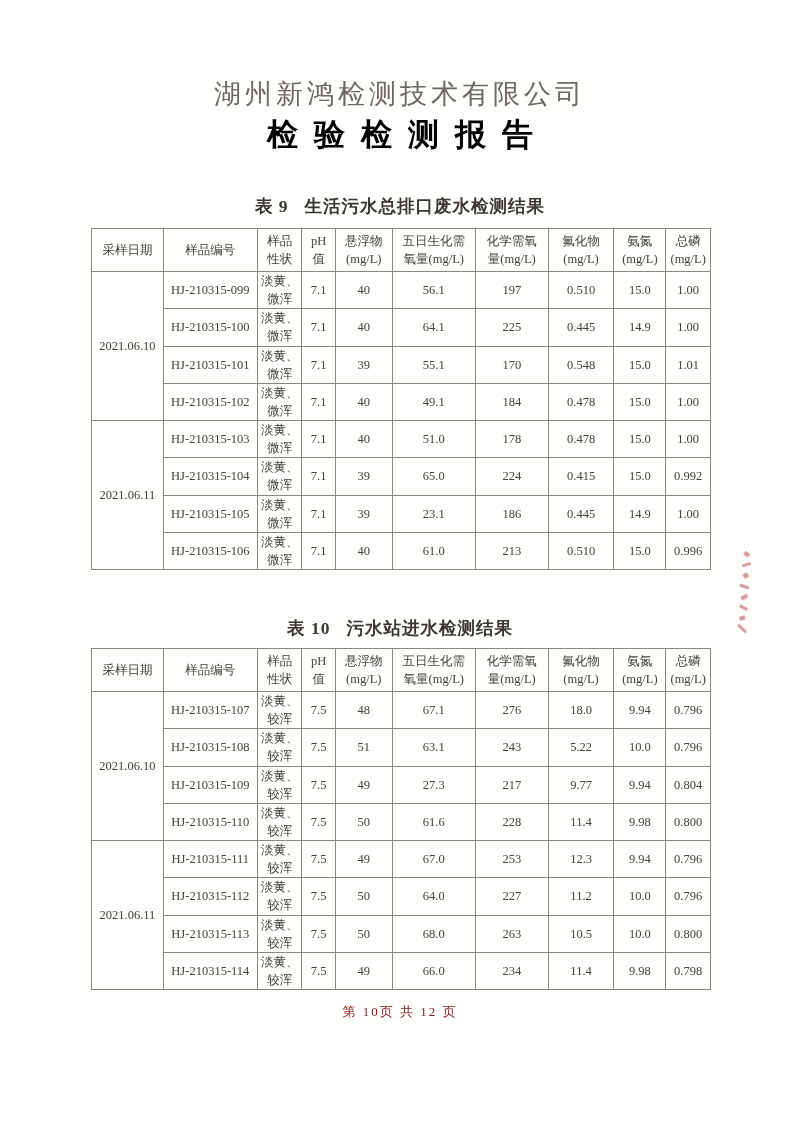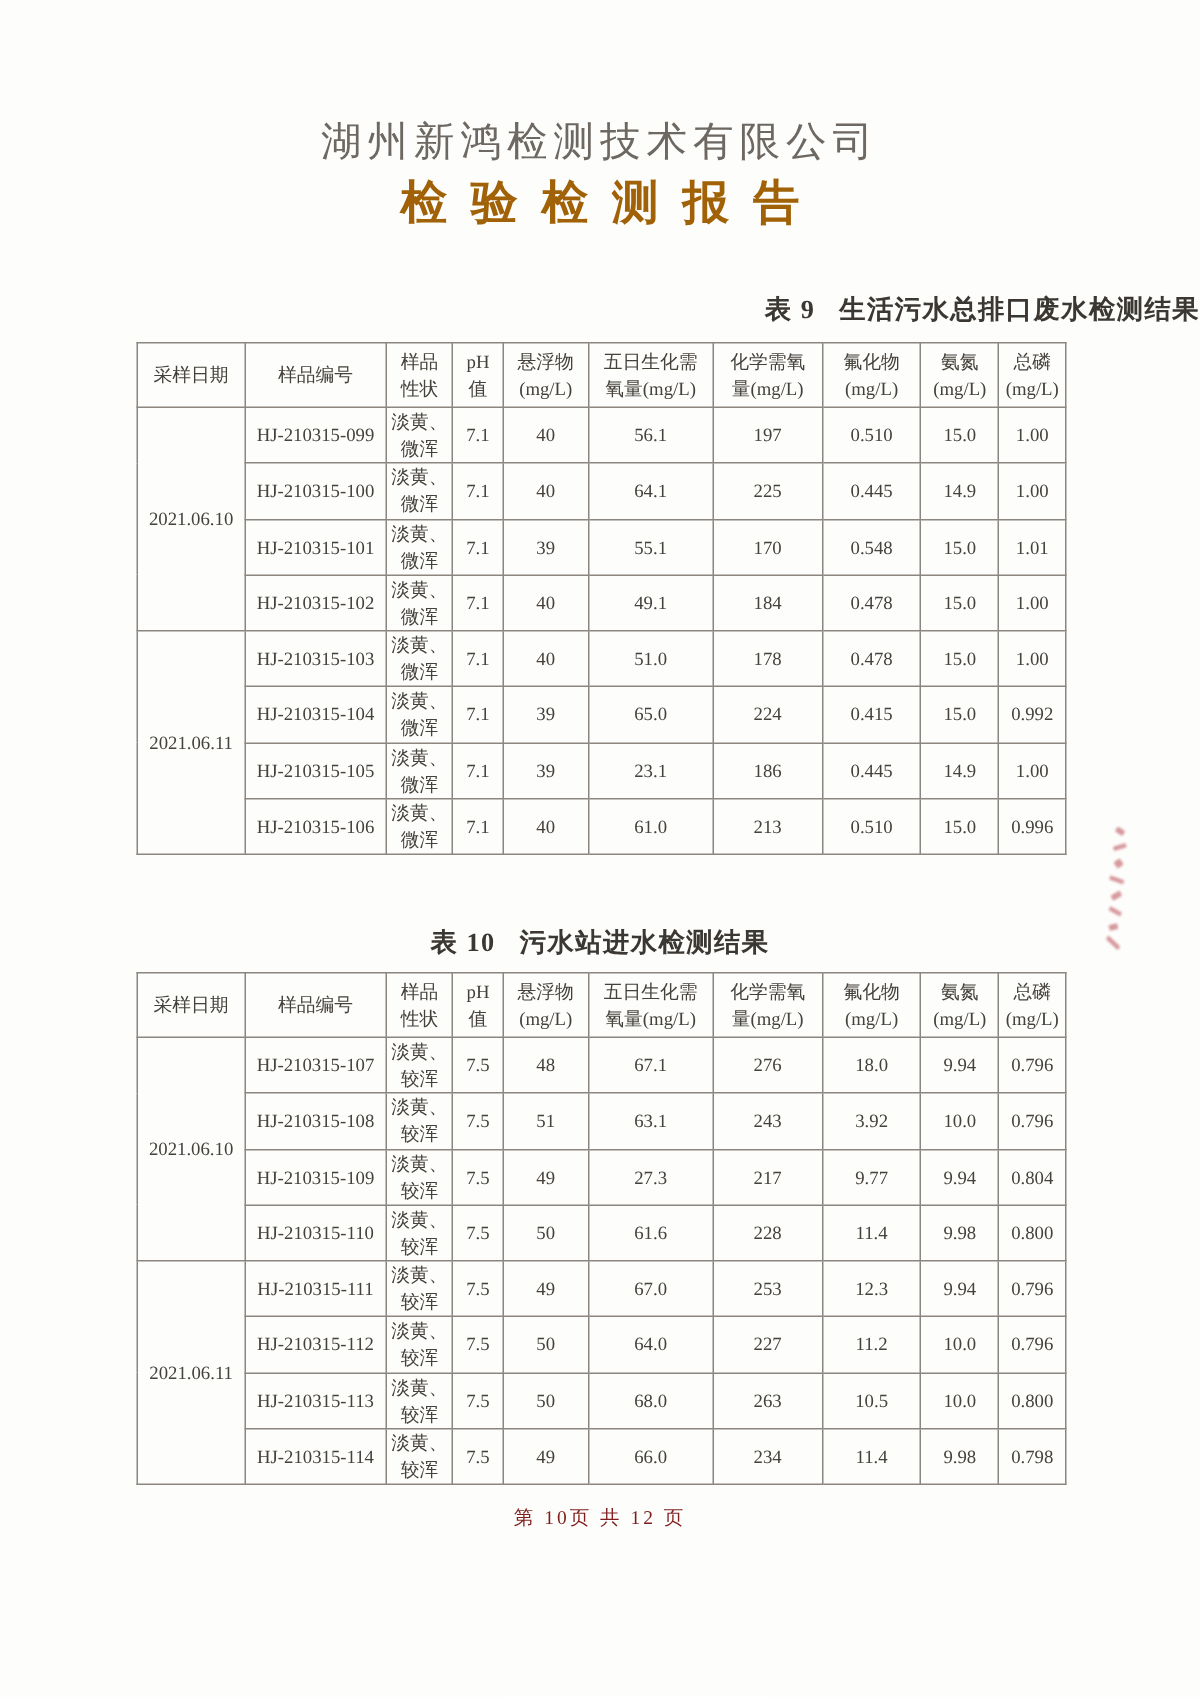--- a/index.html
+++ b/index.html
@@ -16,36 +16,36 @@
     text-align:center;
     font-size:27px;letter-spacing:4px;
     color:#6e6862;
     white-space:nowrap;
   }
   .report-title{
     position:absolute;top:114px;left:0;width:100%;
     text-align:center;
     font-size:31px;font-weight:bold;
     letter-spacing:16px;text-indent:16px;
-    color:#a16207;
+    color:#000000;
     white-space:nowrap;
   }
   .report-no{
     position:absolute;top:168px;left:0;right:128px;
     text-align:right;
     font-size:13.5px;color:#5f5a54;letter-spacing:1px;
   }
   .tbl-title{
     position:absolute;left:0;width:100%;
     text-align:center;
     font-size:17.5px;font-weight:bold;color:#3b3733;
     letter-spacing:1px;white-space:nowrap;
   }
   .tbl-title .lbl{margin-right:16px;}
-  #title-t9{top:194px;text-align:right;}
+  #title-t9{top:194px;}
   #title-t10{top:616px;}
   table.data-table{
     position:absolute;left:91px;
     width:620px;
     border-collapse:collapse;table-layout:fixed;
   }
   #table-t9{top:228px;}
   #table-t10{top:648px;}
   .data-table th,.data-table td{
     border:1px solid #8b867f;
@@ -296,21 +296,21 @@
           <td>0.796</td>
         </tr>
         <tr>
           <td>HJ-210315-108</td>
           <td>淡黄、
 较浑</td>
           <td>7.5</td>
           <td>51</td>
           <td>63.1</td>
           <td>243</td>
-          <td>3.92</td>
+          <td>5.22</td>
           <td>10.0</td>
           <td>0.796</td>
         </tr>
         <tr>
           <td>HJ-210315-109</td>
           <td>淡黄、
 较浑</td>
           <td>7.5</td>
           <td>49</td>
           <td>27.3</td>

